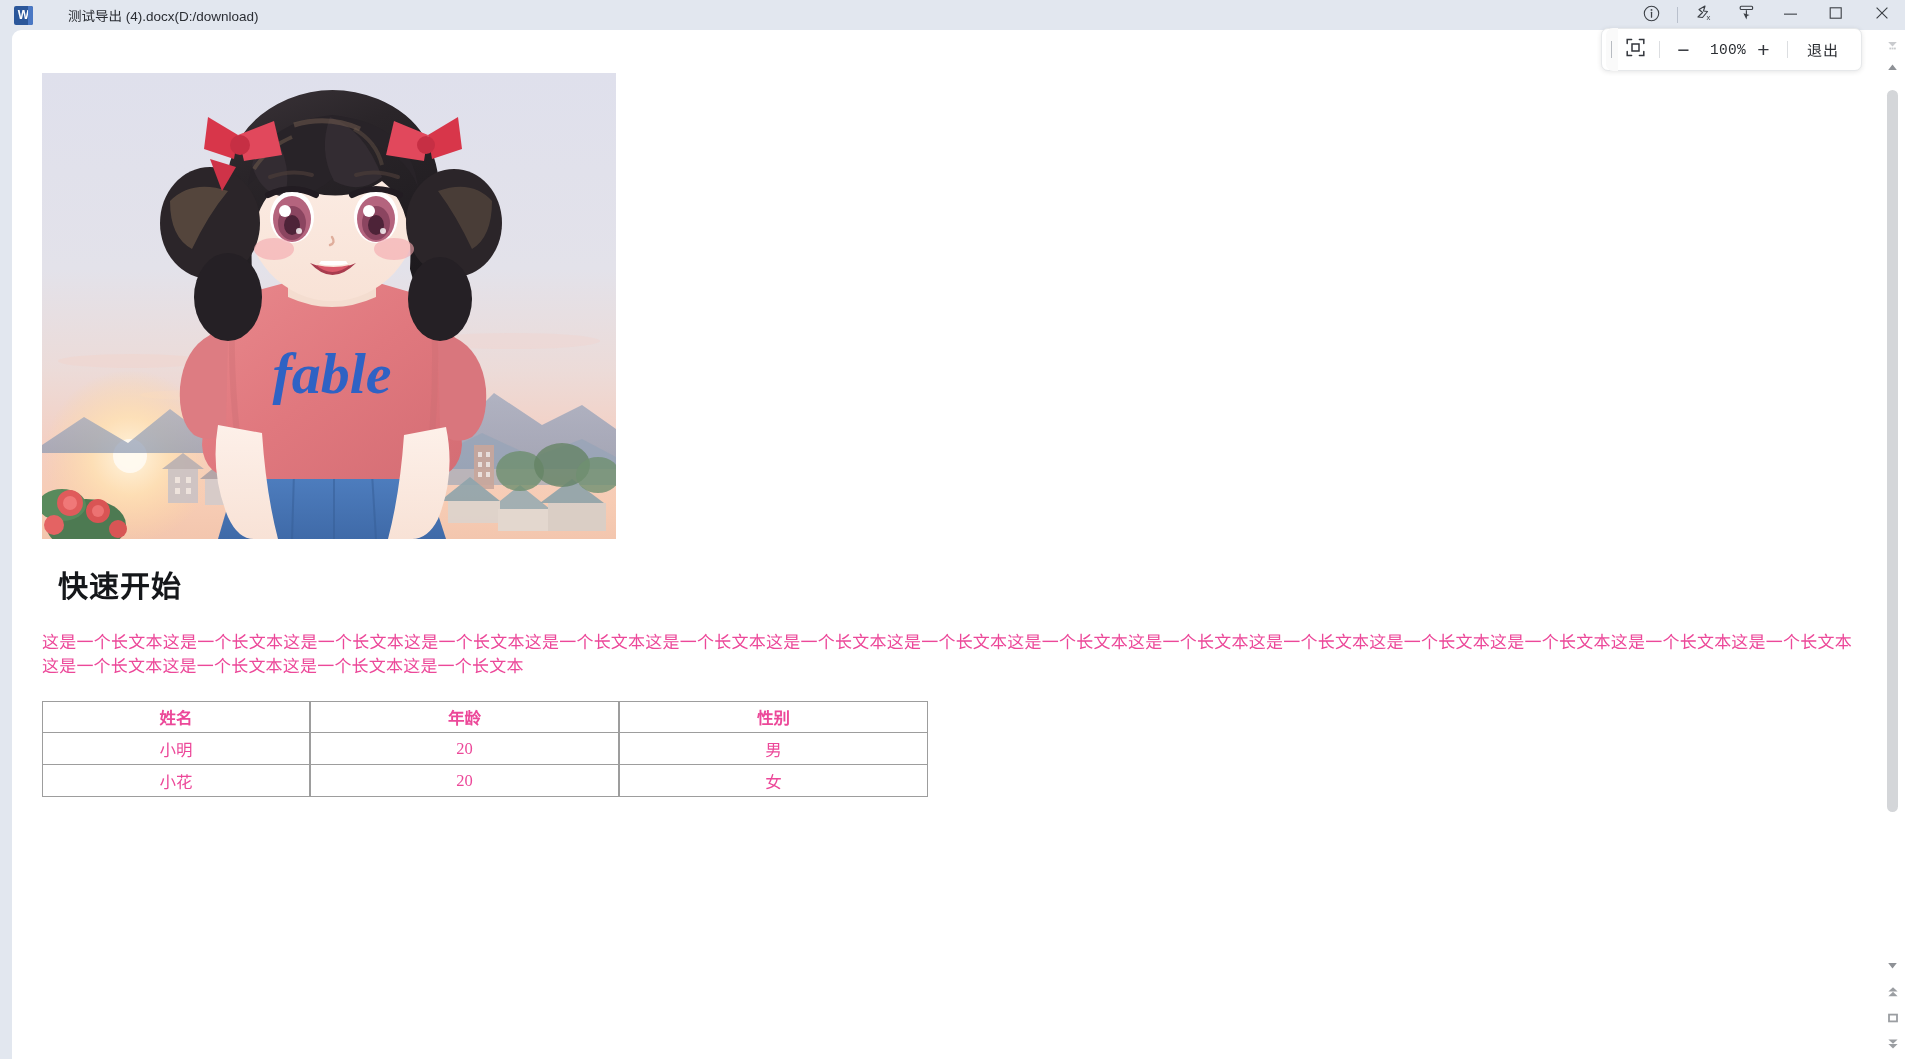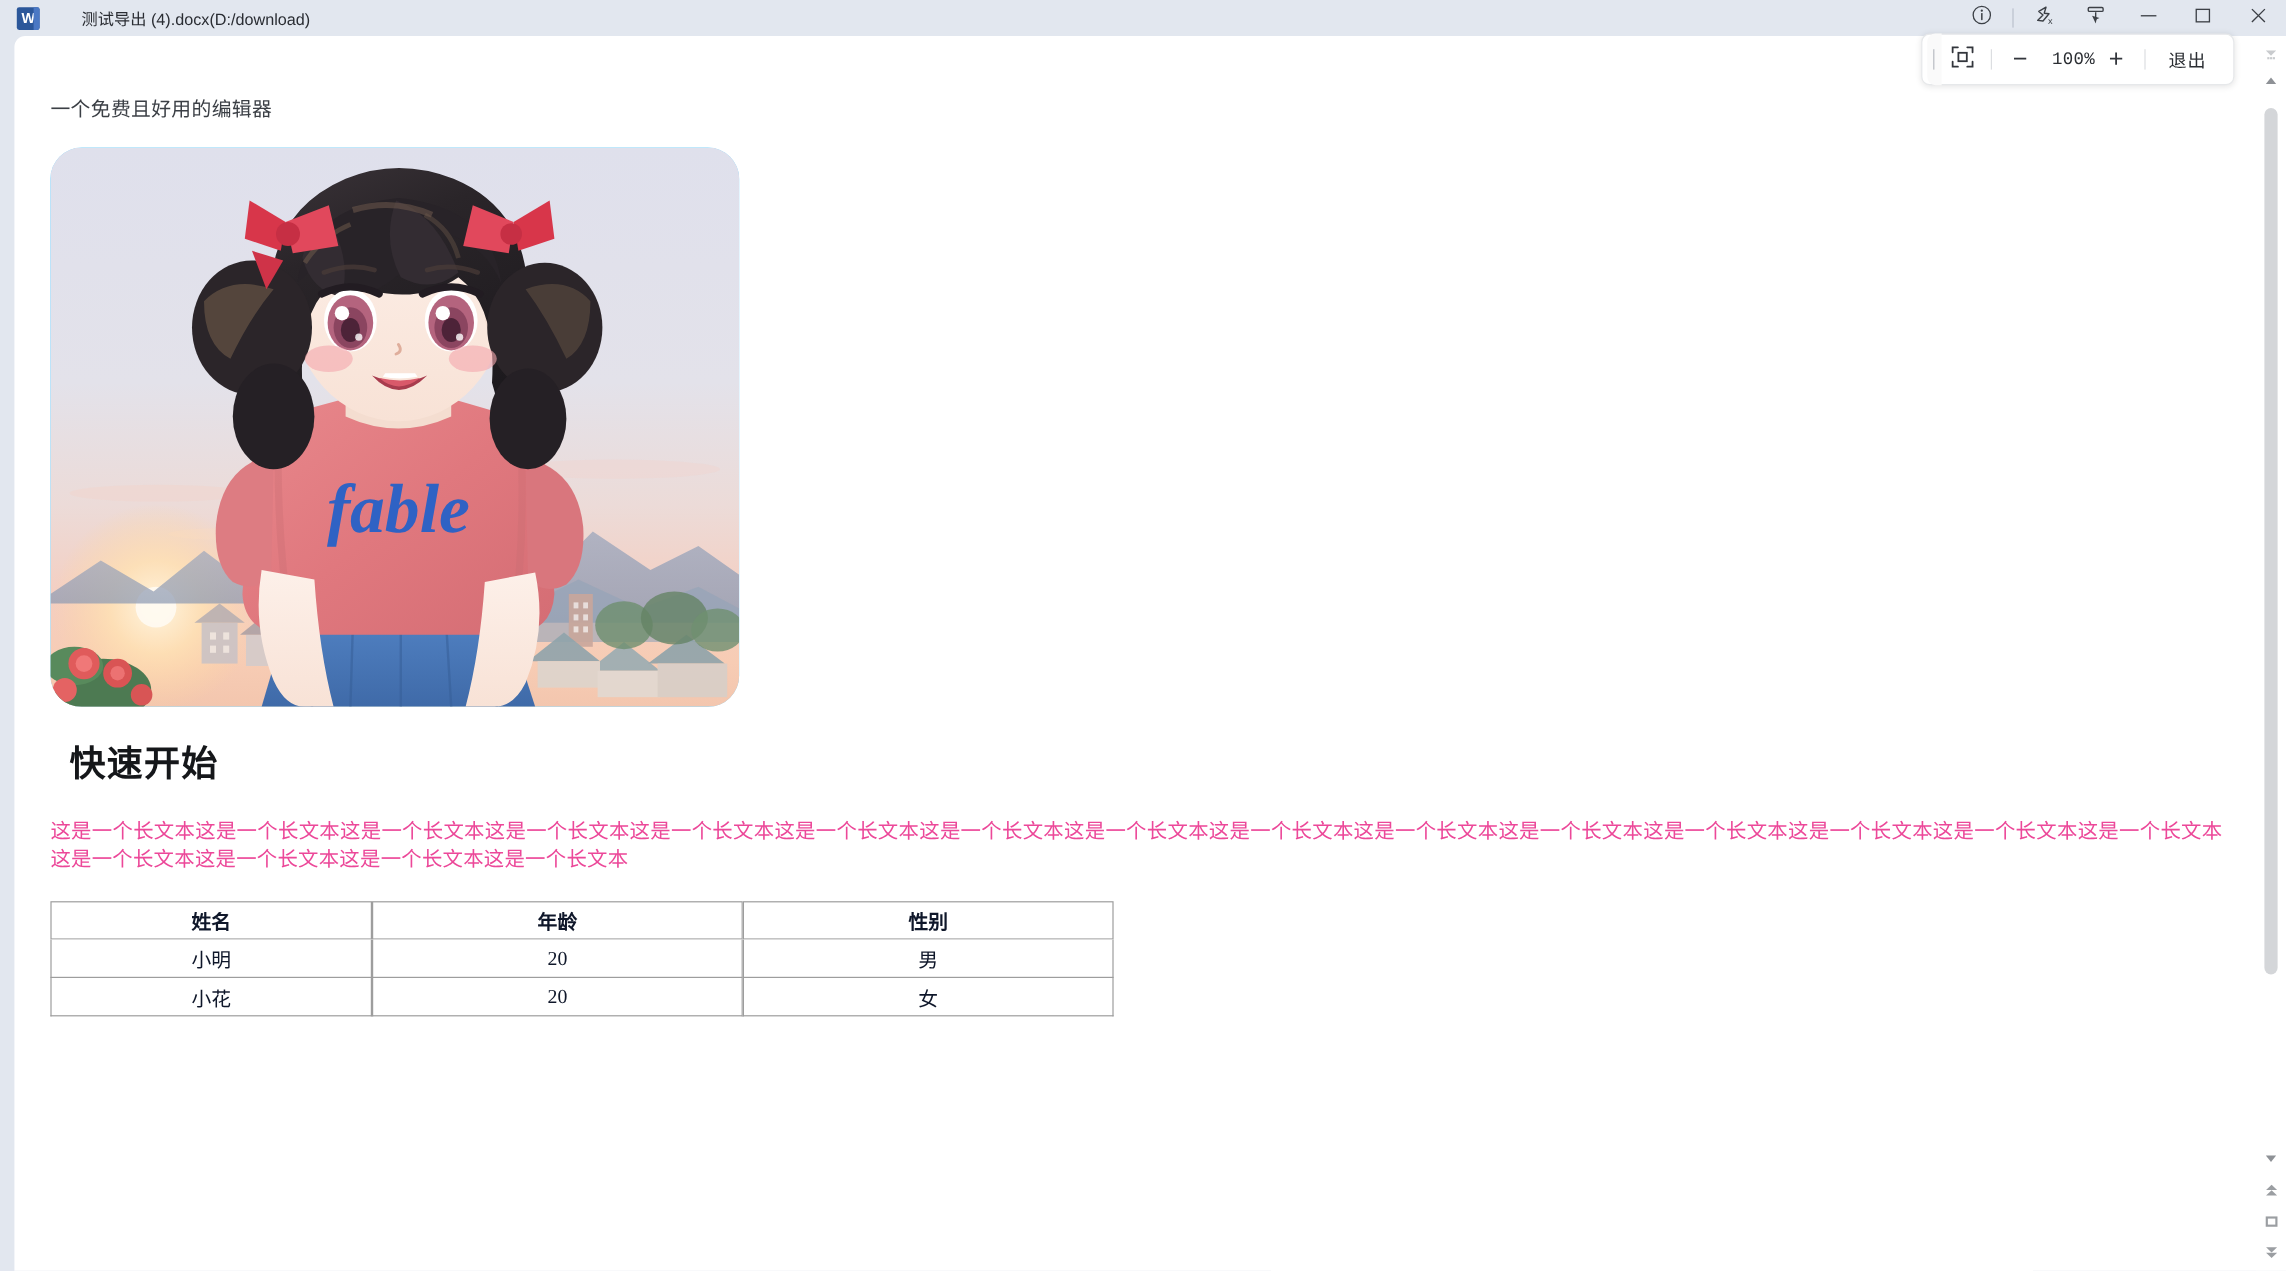--- a/index.html
+++ b/index.html
@@ -120,22 +120,21 @@
     margin: 26px 0 0 4px;
     letter-spacing: 0.3px;
   }
 
   .doc-figure {
     margin: 21px 0 0 4px;
     width: 574px;
     height: 466px;
     position: relative;
     overflow: hidden;
-    background: #7dd3fc;
-    border-radius: 26px;
+    background: #b91c1c;
   }
 
   .doc-h2 {
     font-family: "Liberation Serif", "DejaVu Serif", serif;
     font-size: 30px;
     font-weight: bold;
     color: #15171a;
     margin: 23px 0 0 20px;
     letter-spacing: 1px;
   }
@@ -156,21 +155,21 @@
     border-collapse: separate;
     border-spacing: 0;
     width: 886px;
     table-layout: fixed;
     background: #ffffff;
   }
   .doc-table td, .doc-table th {
     border: 1px solid #9d9d9d;
     font-family: "Liberation Serif", "DejaVu Serif", serif;
     font-size: 16.5px;
-    color: #0f172a;
+    color: #ec4899;
     height: 32px;
     padding: 2px 6px;
     background: #ffffff;
   }
   .doc-table th {
     text-align: center;
     font-weight: bold;
   }
   .doc-table td {
     text-align: center;
@@ -378,21 +377,20 @@
       </span>
     </div>
 
   </div>
 </div>
 
 <div class="sheet">
   <div class="doc-body">
 
 
-    <p class="doc-subtitle">一个免费且好用的编辑器</p>
 
     <div class="doc-figure">
       <svg class="illus" viewBox="0 0 574 466" preserveAspectRatio="none">
         <defs>
           <linearGradient id="skyG" x1="0" y1="0" x2="0" y2="1">
             <stop offset="0%" stop-color="#dfe0ec"></stop>
             <stop offset="42%" stop-color="#e3e2ea"></stop>
             <stop offset="64%" stop-color="#ecdbd8"></stop>
             <stop offset="80%" stop-color="#f4cfc2"></stop>
             <stop offset="92%" stop-color="#f7ccb4"></stop>

